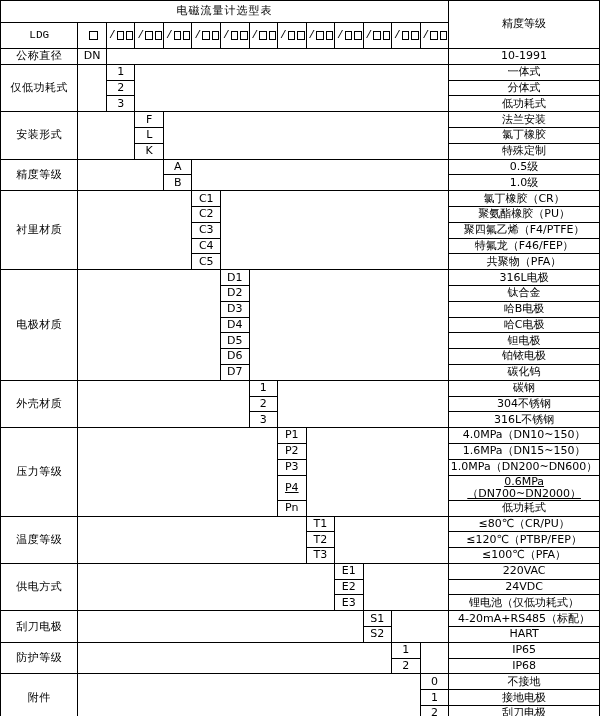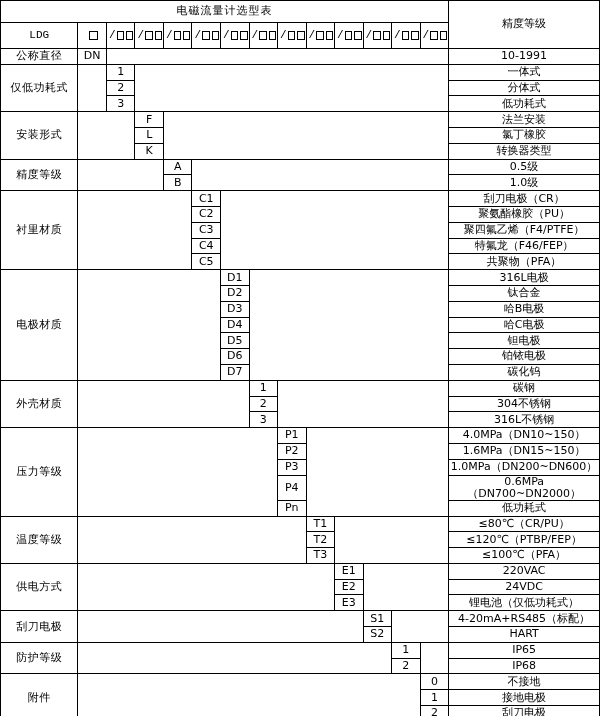--- a/index.html
+++ b/index.html
@@ -217,39 +217,39 @@
           <td class="code">F</td>
           <td colspan="10" rowspan="3" class="blank"></td>
           <td class="desc">法兰安装</td>
         </tr>
         <tr style="height: 15.8095px;">
           <td class="code">L</td>
           <td class="desc">氯丁橡胶</td>
         </tr>
         <tr style="height: 15.8095px;">
           <td class="code">K</td>
-          <td class="desc">转换器类型</td>
+          <td class="desc">特殊定制</td>
         </tr>
         <tr style="height: 15.8095px;">
           <td rowspan="2" class="cat">精度等级</td>
           <td colspan="3" rowspan="2" class="blank"></td>
           <td class="code">A</td>
           <td colspan="9" rowspan="2" class="blank"></td>
           <td class="desc">0.5级</td>
         </tr>
         <tr style="height: 15.8095px;">
           <td class="code">B</td>
           <td class="desc">1.0级</td>
         </tr>
         <tr style="height: 15.8095px;">
           <td rowspan="5" class="cat">衬里材质</td>
           <td colspan="4" rowspan="5" class="blank"></td>
           <td class="code">C1</td>
           <td colspan="8" rowspan="5" class="blank"></td>
-          <td class="desc">刮刀电极（CR）</td>
+          <td class="desc">氯丁橡胶（CR）</td>
         </tr>
         <tr style="height: 15.8095px;">
           <td class="code">C2</td>
           <td class="desc">聚氨酯橡胶（PU）</td>
         </tr>
         <tr style="height: 15.8095px;">
           <td class="code">C3</td>
           <td class="desc">聚四氟乙烯（F4/PTFE）</td>
         </tr>
         <tr style="height: 15.8095px;">
@@ -314,21 +314,21 @@
           <td class="desc">4.0MPa（DN10~150）</td>
         </tr>
         <tr style="height: 15.8095px;">
           <td class="code">P2</td>
           <td class="desc">1.6MPa（DN15~150）</td>
         </tr>
         <tr style="height: 15.8095px;">
           <td class="code">P3</td>
           <td class="desc">1.0MPa（DN200~DN600）</td>
         </tr>
-        <tr style="height: 15.8095px;">
+        <tr style="height: 15.8095px; text-decoration: underline;">
           <td class="code">P4</td>
           <td class="desc">0.6MPa（DN700~DN2000）</td>
         </tr>
         <tr style="height: 15.8095px;">
           <td class="code">Pn</td>
           <td class="desc">低功耗式</td>
         </tr>
         <tr style="height: 15.8095px;">
           <td rowspan="3" class="cat">温度等级</td>
           <td colspan="8" rowspan="3" class="blank"></td>

